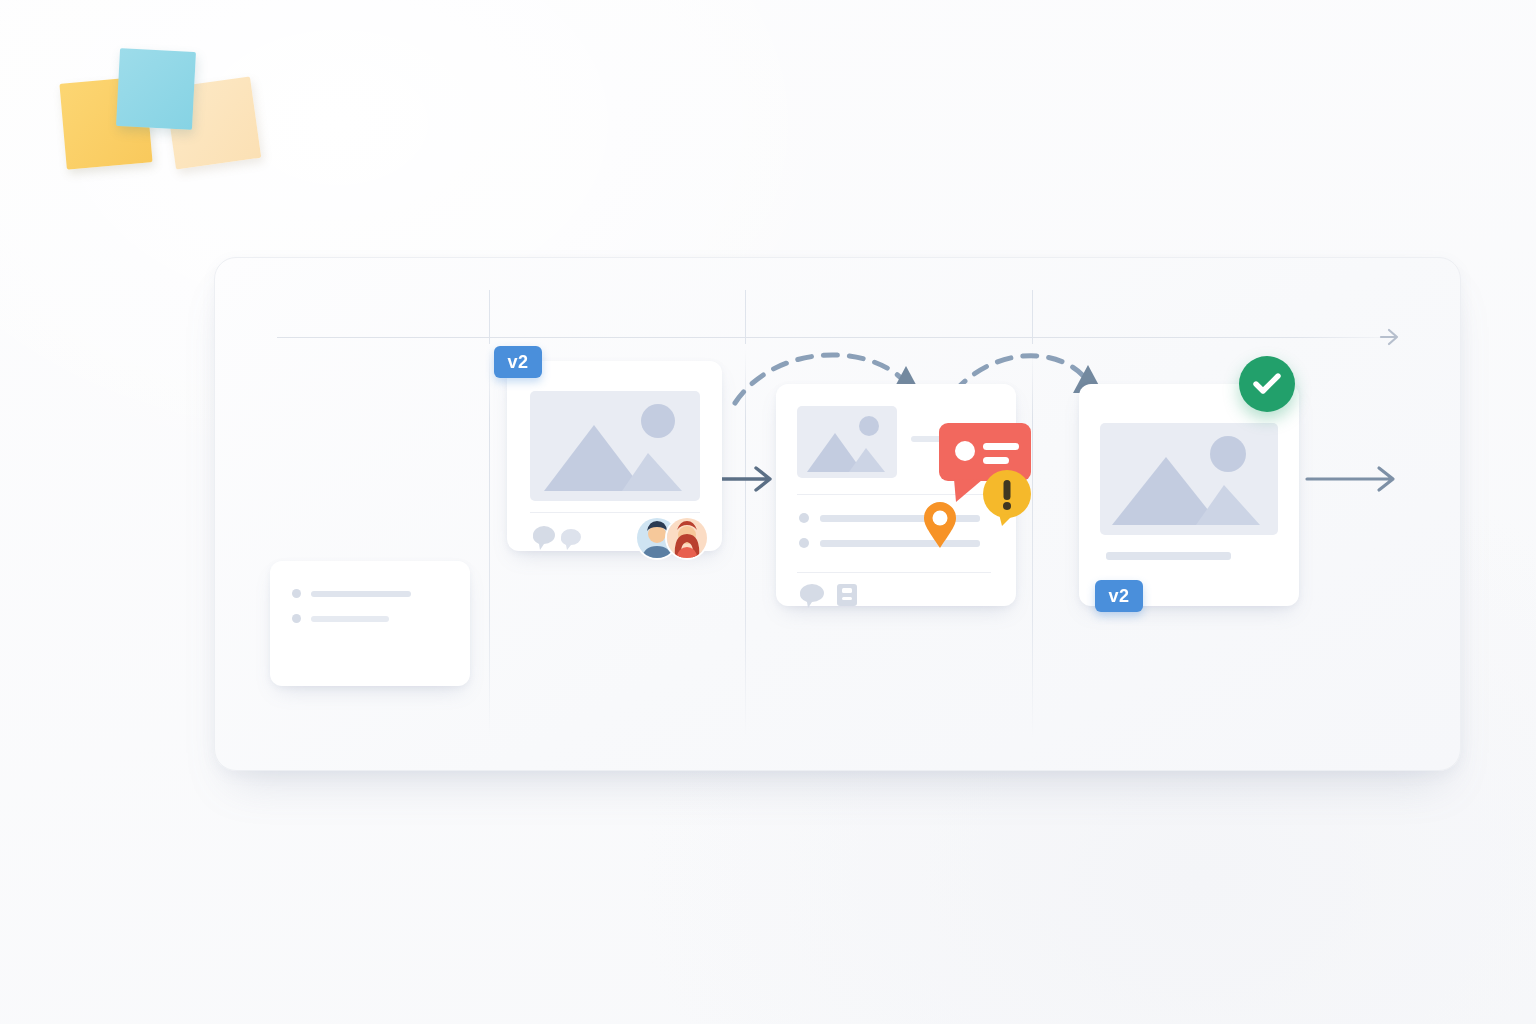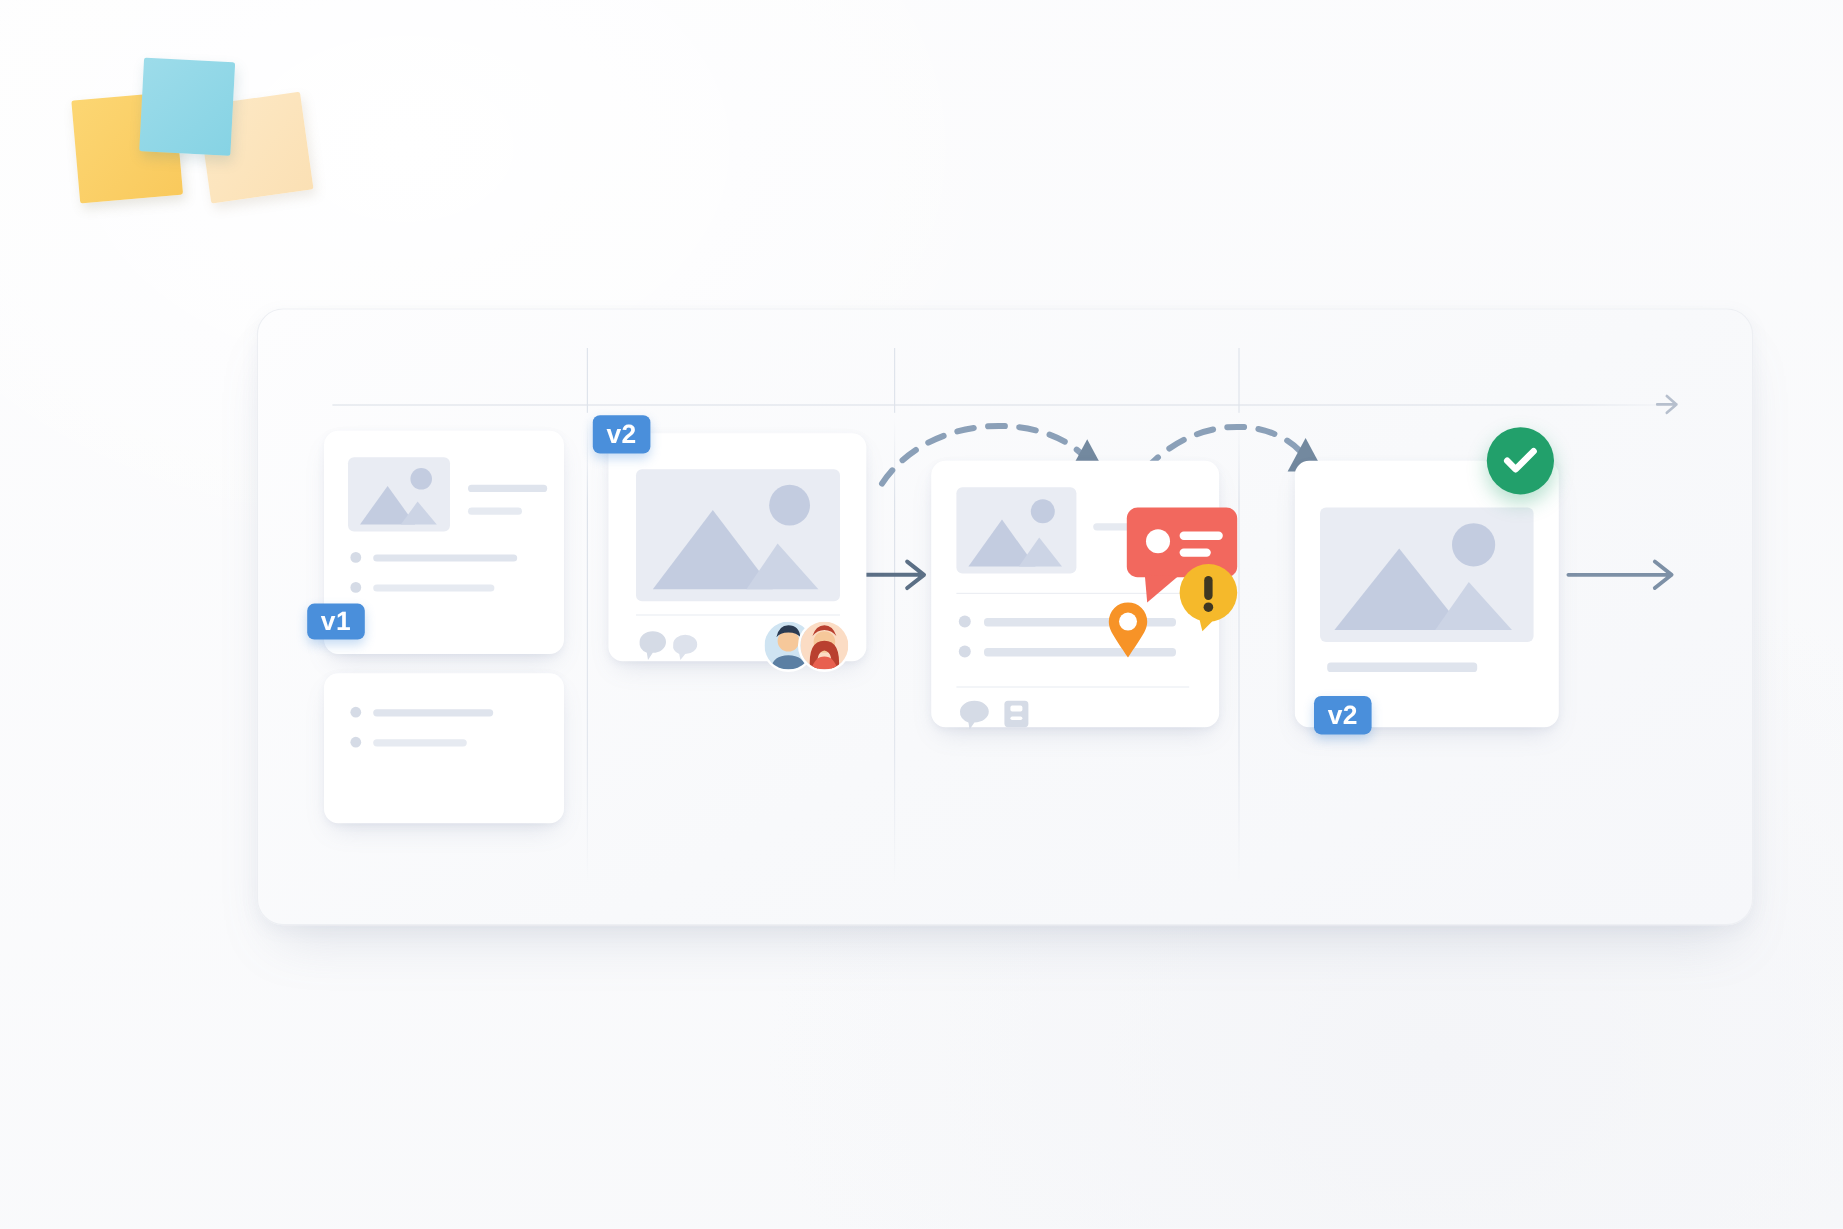--- a/index.html
+++ b/index.html
@@ -80,21 +80,21 @@
   }
   .thumb{
     position:absolute;background:#e9ecf3;border-radius:5px;overflow:hidden;
   }
   .line{position:absolute;background:#dfe4ed;border-radius:3px;}
   .line.soft{background:#e6eaf1;}
   .bullet{position:absolute;border-radius:50%;background:#d5dbe6;}
   .rule{position:absolute;height:1px;background:#eceef3;}
   .badge{
     position:absolute;background:#4a8fdb;color:#fff;border-radius:6px;
-    font-size:22px;font-weight:700;letter-spacing:.4px;
+    font-size:18px;font-weight:700;letter-spacing:.4px;
     display:flex;align-items:center;justify-content:center;
     box-shadow:0 4px 9px rgba(74,143,219,.32);
   }
   .chat-dot{position:absolute;}
   .avatar{
     position:absolute;width:40px;height:40px;border-radius:50%;
     overflow:hidden;border:2px solid #fff;
   }
 
   
@@ -154,38 +154,20 @@
     <svg width="62" height="32" viewBox="0 0 62 32">
       <path d="M2 16 L48 16 M36 5 L50 16 L36 27" fill="none" stroke="#5c7086" stroke-width="3.4" stroke-linecap="round" stroke-linejoin="round"></path>
     </svg>
   </div>
   <div class="flow-arrow" style="left:1090px;top:205px;">
     <svg width="100" height="32" viewBox="0 0 100 32">
       <path d="M2 16 L86 16 M74 5 L88 16 L74 27" fill="none" stroke="#7d90a6" stroke-width="3.2" stroke-linecap="round" stroke-linejoin="round"></path>
     </svg>
   </div>
 
-  <div class="card" style="left:55px;top:101px;width:200px;height:186px;">
-    <div class="thumb" style="left:20px;top:22px;width:85px;height:62px;">
-      <svg width="85" height="62" viewBox="0 0 85 62">
-        <circle cx="61" cy="18" r="9" fill="#c3cce0"></circle>
-        <polygon points="10,56 33,24 56,56" fill="#c3cce0"></polygon>
-        <polygon points="44,56 58,37 74,56" fill="#ccd4e5"></polygon>
-      </svg>
-    </div>
-    <div class="line" style="left:120px;top:45px;width:66px;height:6px;"></div>
-    <div class="line soft" style="left:120px;top:64px;width:45px;height:6px;"></div>
-
-    <div class="bullet" style="left:22px;top:101px;width:9px;height:9px;"></div>
-    <div class="line" style="left:41px;top:103px;width:120px;height:6px;"></div>
-    <div class="bullet" style="left:22px;top:126px;width:9px;height:9px;"></div>
-    <div class="line soft" style="left:41px;top:128px;width:101px;height:6px;"></div>
-
-    <div class="badge" style="left:-14px;top:144px;width:48px;height:30px;">v1</div>
-  </div>
 
   <div class="card" style="left:55px;top:303px;width:200px;height:125px;">
     <div class="bullet" style="left:22px;top:28px;width:9px;height:9px;"></div>
     <div class="line" style="left:41px;top:30px;width:100px;height:6px;"></div>
     <div class="bullet" style="left:22px;top:53px;width:9px;height:9px;"></div>
     <div class="line soft" style="left:41px;top:55px;width:78px;height:6px;"></div>
   </div>
 
   <div class="card" style="left:292px;top:103px;width:215px;height:190px;">
     <div class="thumb" style="left:23px;top:30px;width:170px;height:110px;">

